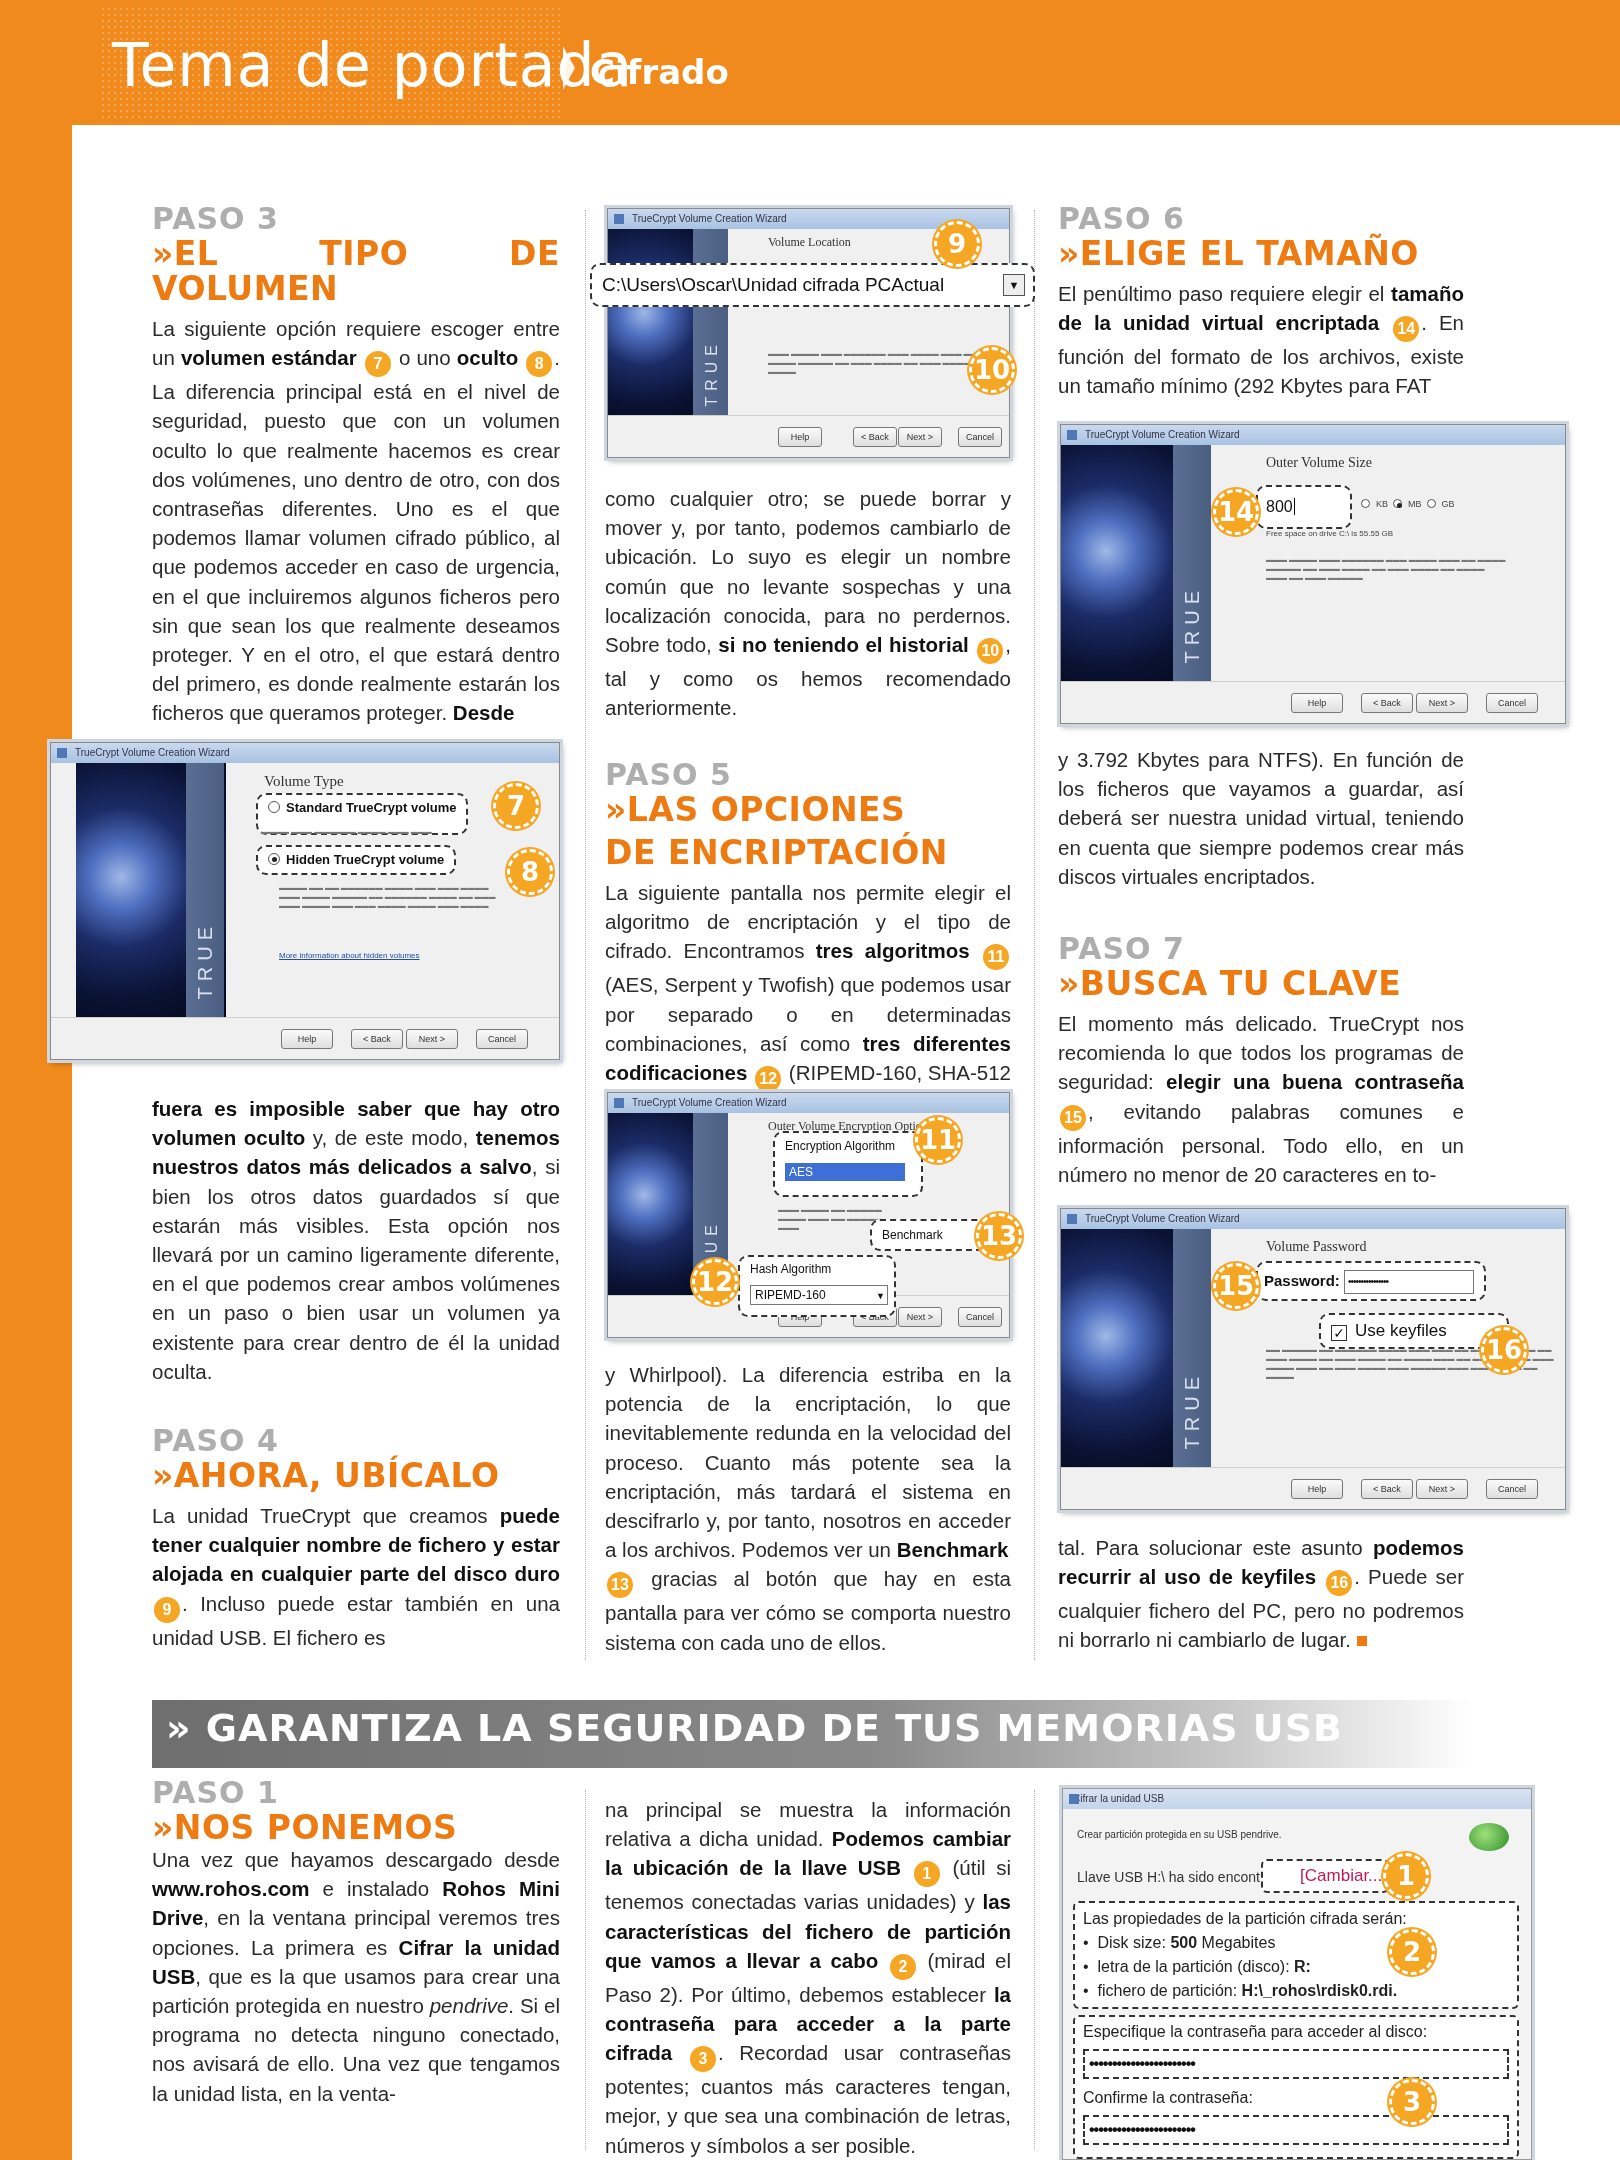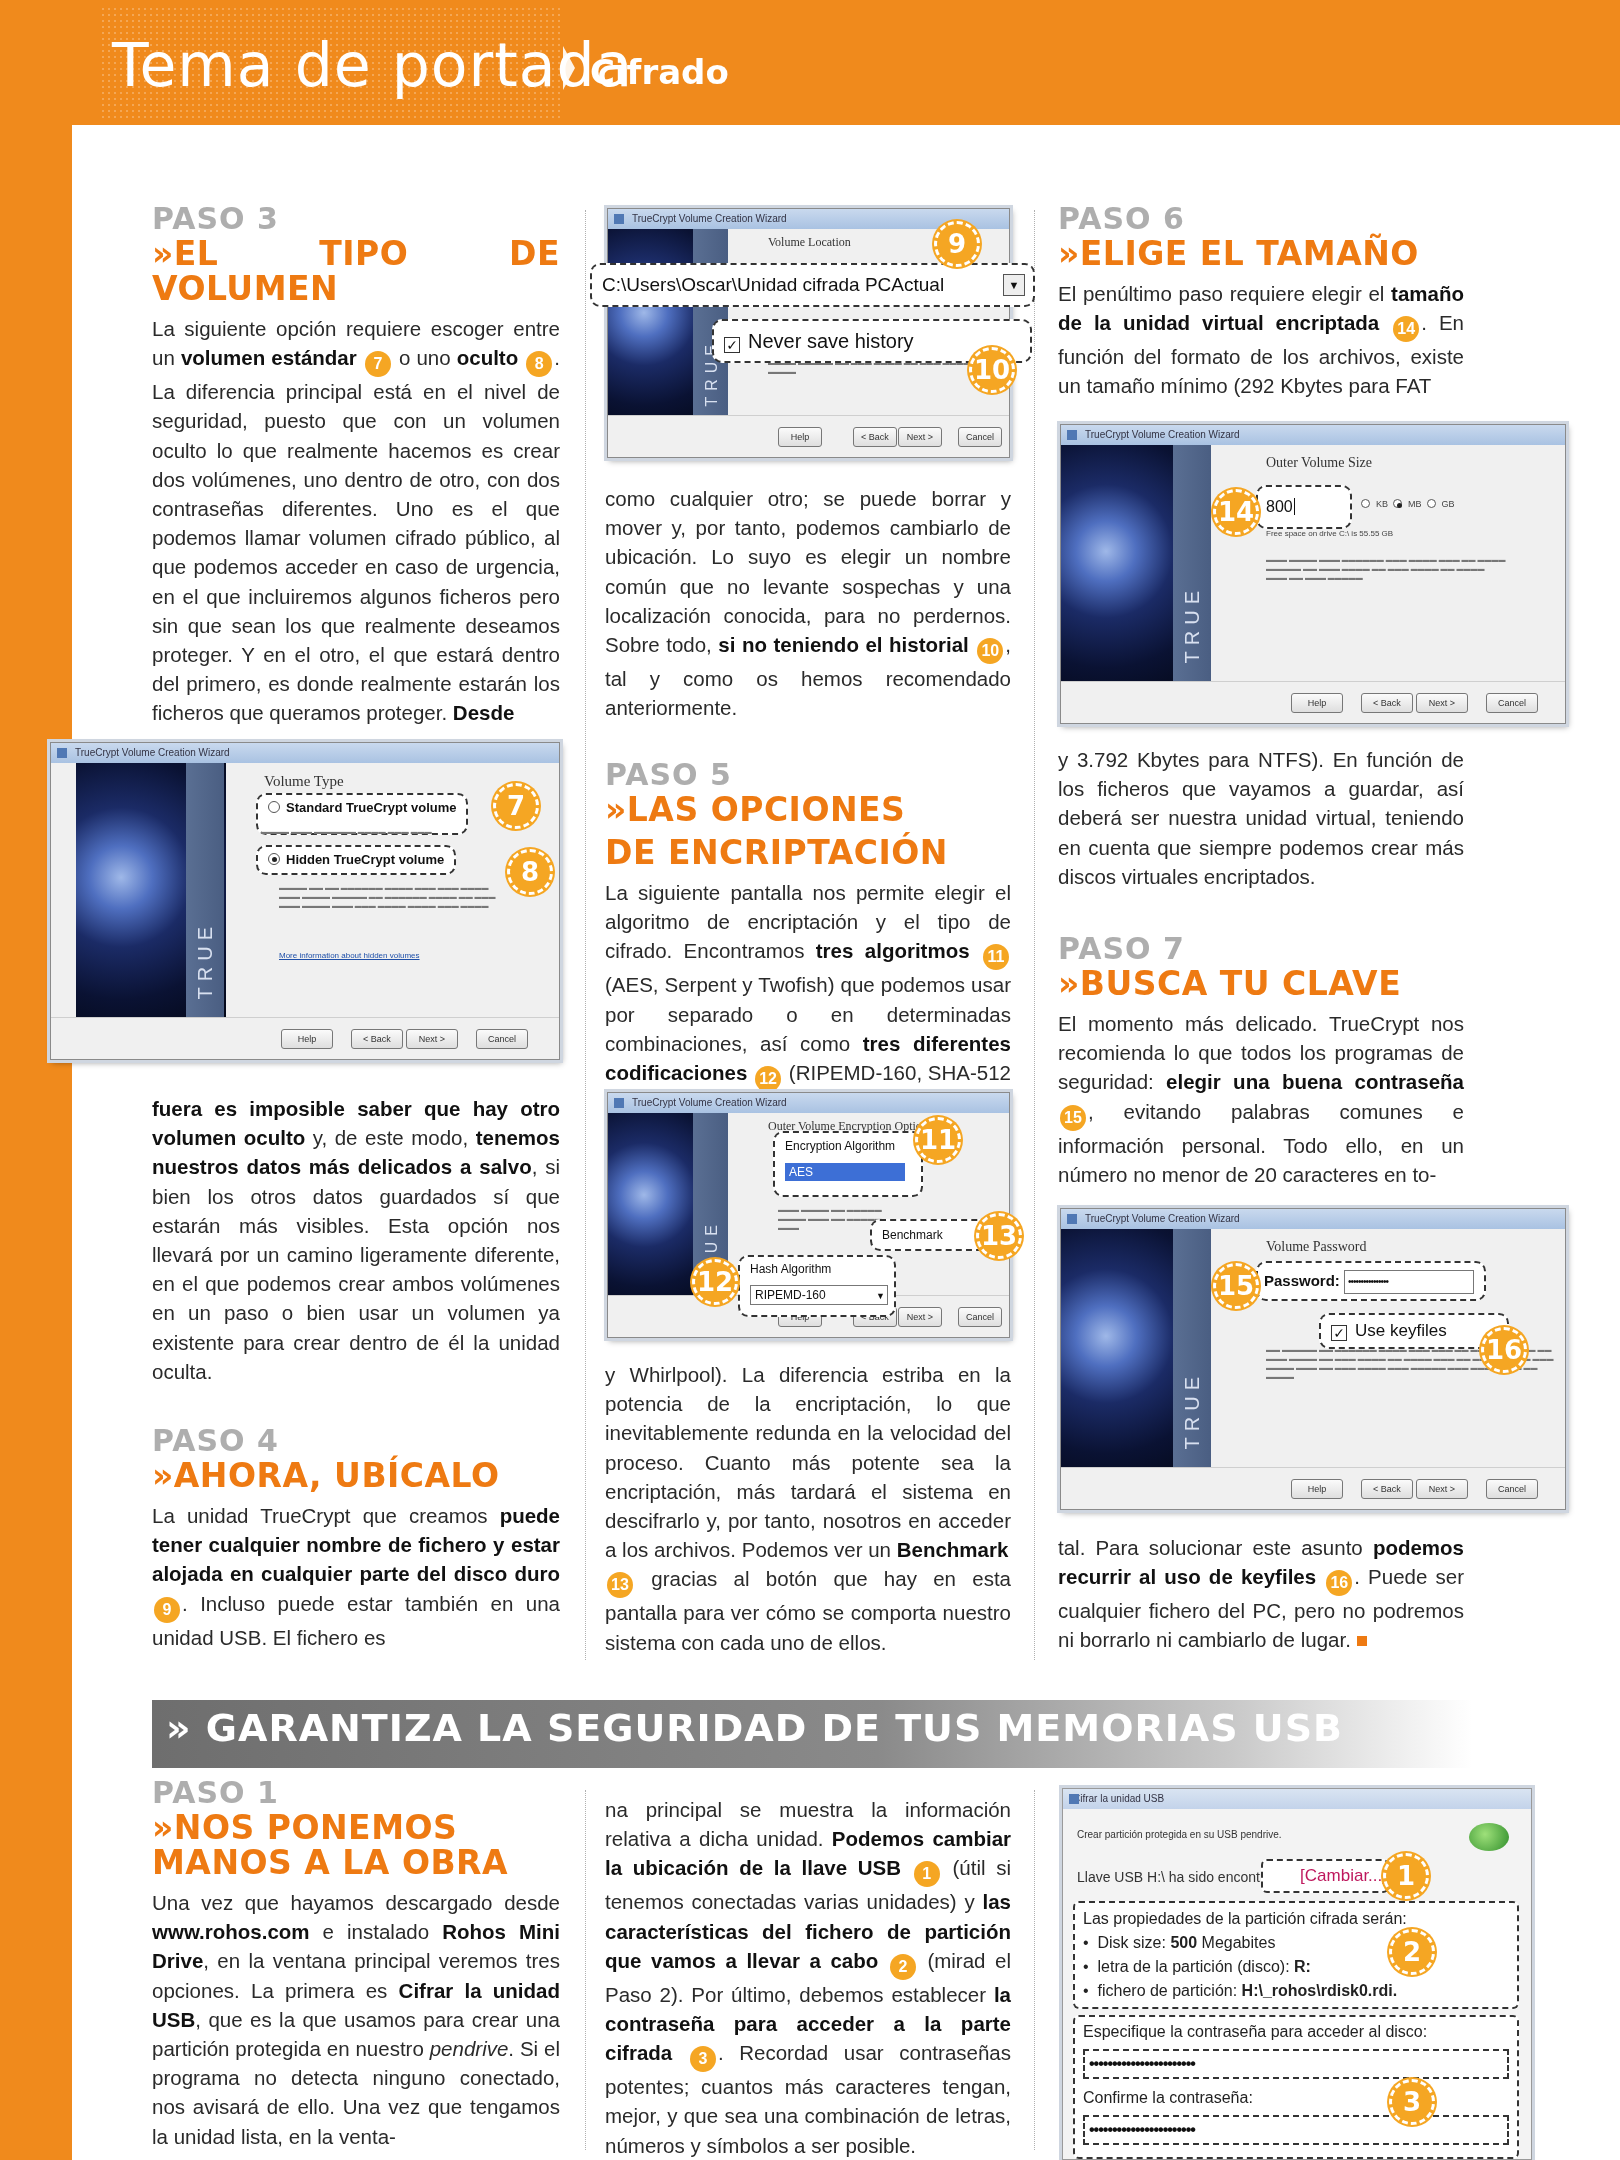--- a/index.html
+++ b/index.html
@@ -149,21 +149,20 @@
       <div class="win-btn" style="left:170px; width:44px;">Help</div>
       <div class="win-btn" style="left:245px; width:44px;">&lt; Back</div>
       <div class="win-btn" style="left:290px; width:44px;">Next &gt;</div>
       <div class="win-btn" style="left:350px; width:44px;">Cancel</div>
     </div>
   </div>
   <div class="callout" style="left:-18px; top:54px; width:445px; height:44px; line-height:40px; font-size:19px;">
     <span>C:\Users\Oscar\Unidad cifrada PCActual</span>
     <span style="position:absolute; right:8px; top:9px; width:22px; height:22px; border:1px solid #555; background:#eee; font-size:11px; line-height:20px; text-align:center;">▼</span>
   </div>
-  <div class="callout" style="left:104px; top:110px; width:320px; height:44px; line-height:40px; font-size:20px;"><span class="chk">✓</span><span>Never save history</span></div>
   <div class="bubble" style="left:326px; top:12px;">9</div>
   <div class="bubble" style="left:361px; top:138px;">10</div>
 </div>
 
 <div class="col" style="left:605px; top:484px; width:406px;">
   <p><span>como cualquier otro; se puede borrar y mover y, por tanto, podemos cambiarlo de ubicación. Lo suyo es elegir un nombre común que no levante sospechas y una localización conocida, para no perdernos. Sobre todo, </span><b>si no teniendo el historial</b> <span class="badge">10</span><span>, tal y como os hemos recomendado anteriormente.</span></p>
 </div>
 
 <div class="col" style="left:605px; top:758px; width:406px;">
   <div class="step-num">PASO 5</div>
@@ -270,21 +269,20 @@
   <p><span>tal. Para solucionar este asunto </span><b>podemos recurrir al uso de keyfiles</b> <span class="badge">16</span><span>. Puede ser cualquier fichero del PC, pero no podremos ni borrarlo ni cambiarlo de lugar.</span> <span class="end-square"></span></p>
 </div>
 
 <div class="usb-banner">
   <span>» GARANTIZA LA SEGURIDAD DE TUS MEMORIAS USB</span>
 </div>
 
 <div class="col" style="left:152px; top:1776px; width:408px;">
   <div class="step-num">PASO 1</div>
   <div class="step-title" style="margin-bottom:0;">»NOS PONEMOS</div>
-  <div class="step-title">MANOS A LA OBRA</div>
   <p><span>Una vez que hayamos descargado desde </span><b>www.rohos.com</b><span> e instalado </span><b>Rohos Mini Drive</b><span>, en la ventana principal veremos tres opciones. La primera es </span><b>Cifrar la unidad USB</b><span>, que es la que usamos para crear una partición protegida en nuestro </span><i>pendrive</i><span>. Si el programa no detecta ninguno conectado, nos avisará de ello. Una vez que tengamos la unidad lista, en la venta-</span></p>
 </div>
 
 <div class="col" style="left:605px; top:1795px; width:406px;">
   <p><span>na principal se muestra la información relativa a dicha unidad. </span><b>Podemos cambiar la ubicación de la llave USB</b> <span class="badge">1</span><span> (útil si tenemos conectadas varias unidades) y </span><b>las características del fichero de partición que vamos a llevar a cabo</b> <span class="badge">2</span><span> (mirad el Paso 2). Por último, debemos establecer </span><b>la contraseña para acceder a la parte cifrada</b> <span class="badge">3</span><span>. Recordad usar contraseñas potentes; cuantos más caracteres tengan, mejor, y que sea una combinación de letras, números y símbolos a ser posible.</span></p>
 </div>
 
 <div class="rohos">
   <div class="win-title" style="padding-left:10px;">Cifrar la unidad USB</div>
   <div style="position:absolute; left:14px; top:40px; font-size:10px; color:#333;">Crear partición protegida en su USB pendrive.</div>

